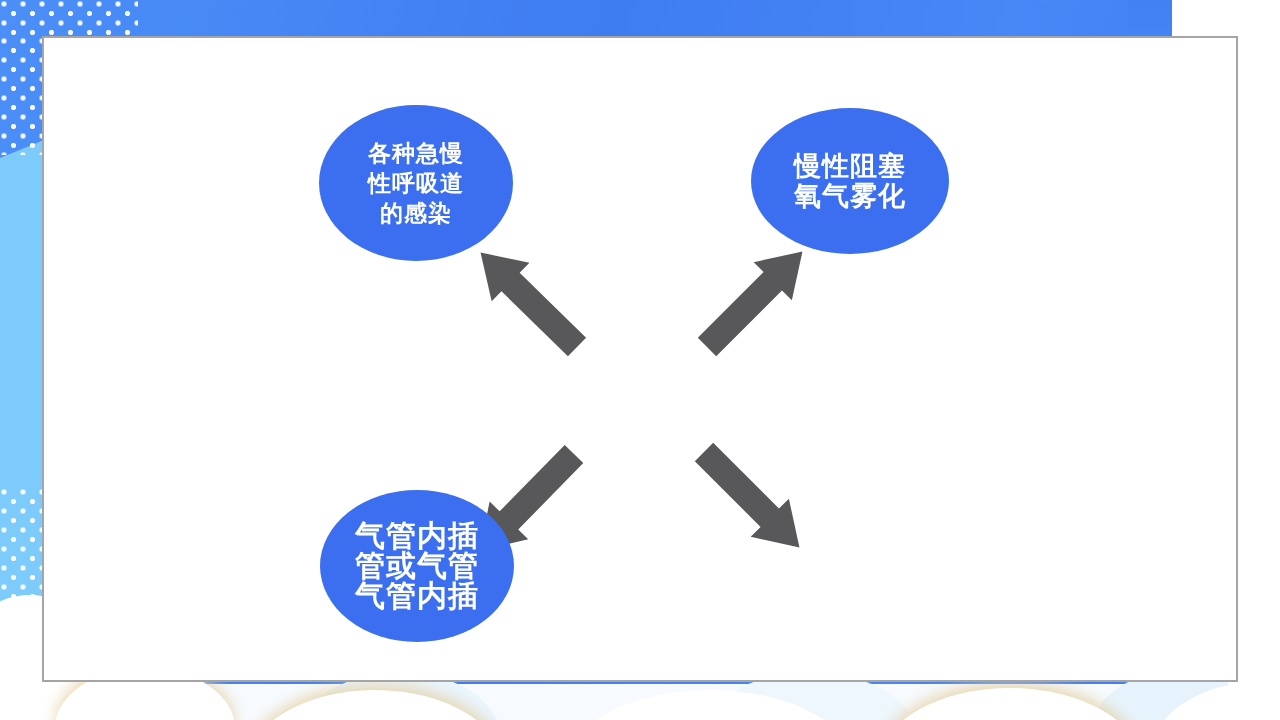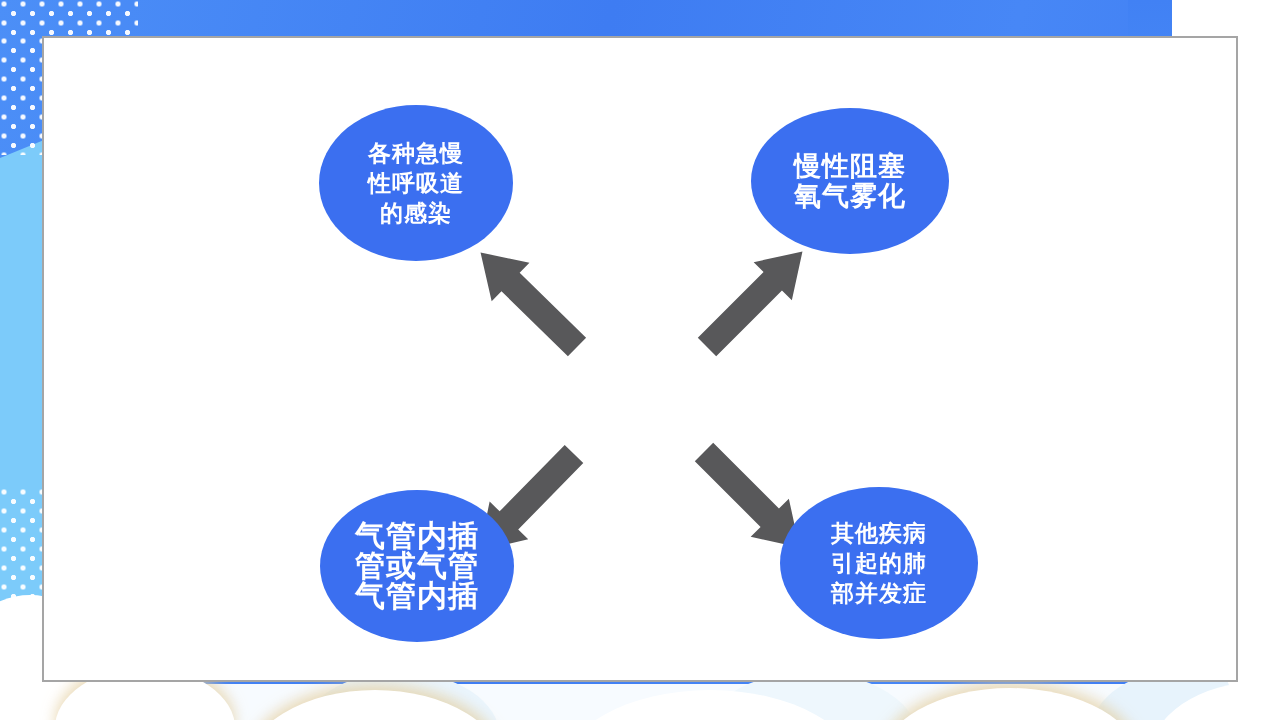--- a/index.html
+++ b/index.html
@@ -109,23 +109,16 @@
           <div>氧气雾化</div>
         </div>
     </div>
     <div class="node n-bl">
       <div class="txt">
           <div>气管内插</div>
           <div>管或气管</div>
           <div>气管内插</div>
         </div>
     </div>
-    <div class="node n-br">
-      <div class="txt">
-          <div>其他疾病</div>
-          <div>引起的肺</div>
-          <div>部并发症</div>
-        </div>
-    </div>
 
 
   </div>
 </div>
 
 </body></html>

